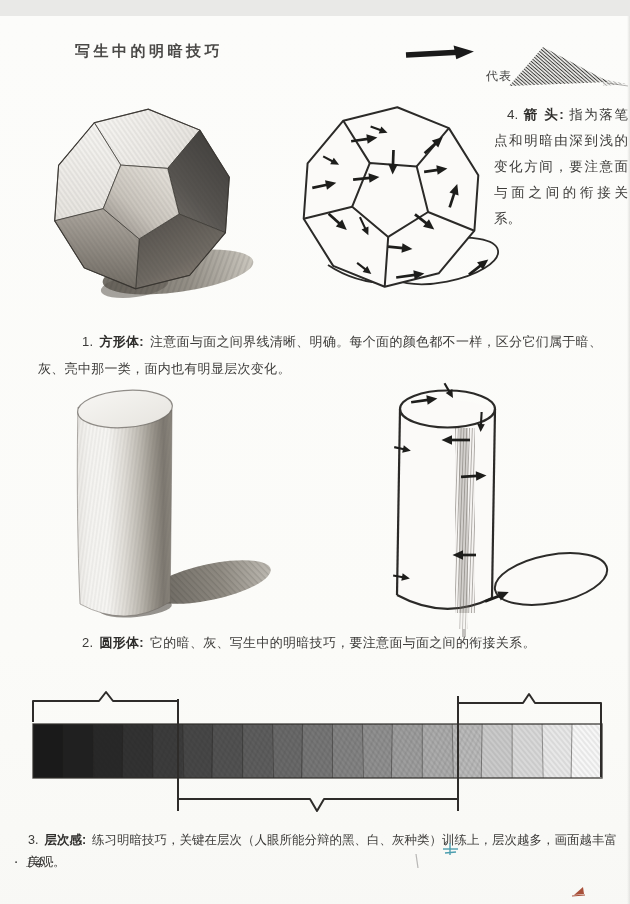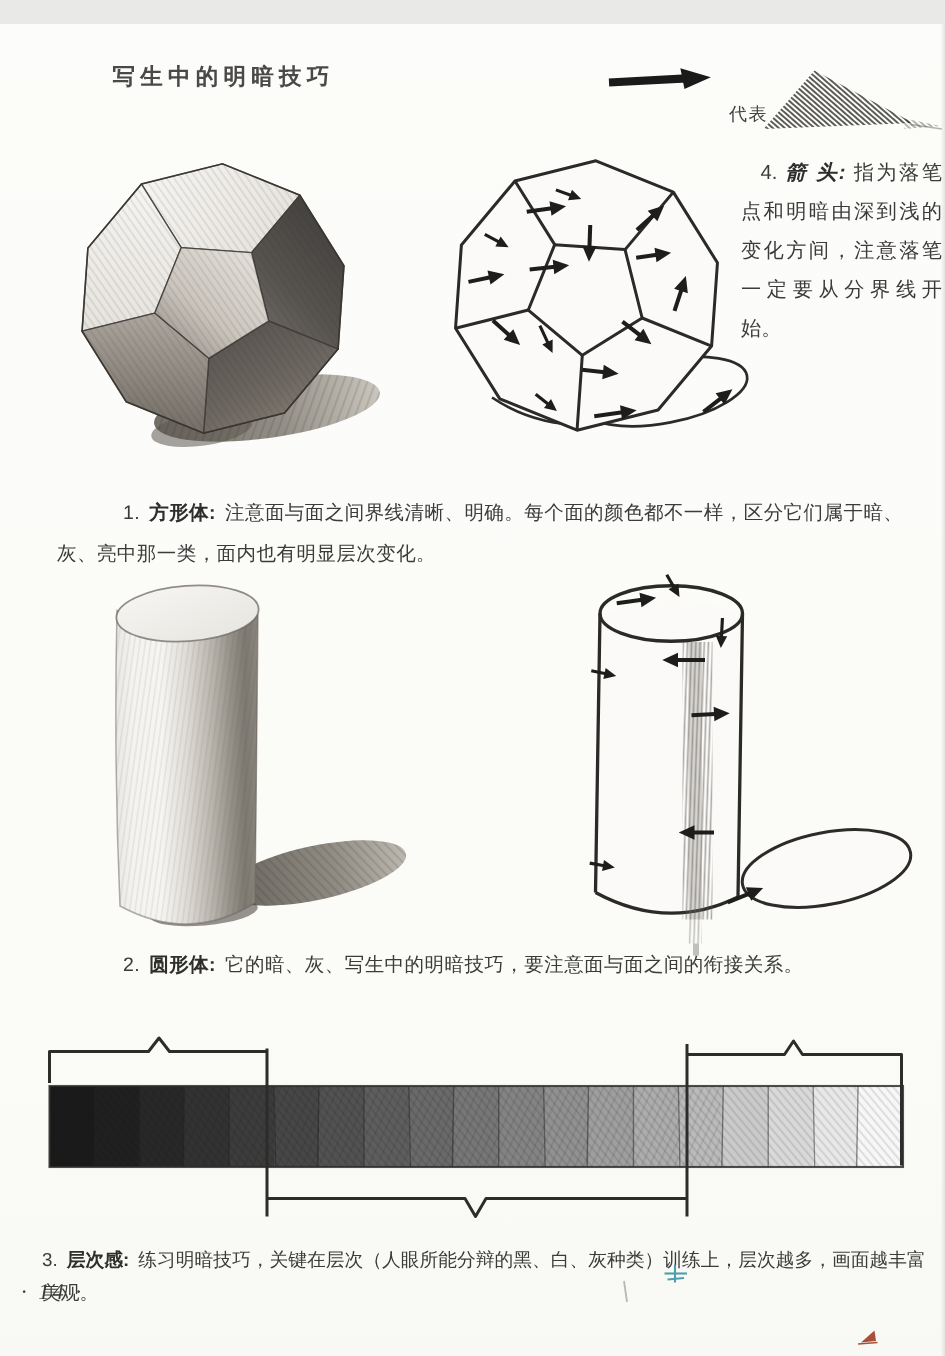--- a/index.html
+++ b/index.html
@@ -7,21 +7,21 @@
     background:linear-gradient(180deg,#fcfcfa 0%,#fbfbf8 70%,#f8f8f5 100%);
     overflow:hidden;font-family:"Liberation Sans",sans-serif;color:#3c3b39;}
   .abs{position:absolute;}
   .fig{position:absolute;}
   .fig svg{display:block;}
   .title{font-size:15px;letter-spacing:3.5px;font-weight:600;color:#4a4947;}
   .para{font-size:13px;line-height:27px;letter-spacing:.3px;margin:0;}
   .para .idx{margin-right:6px;}
   .para b{margin-right:6px;font-weight:700;color:#2f2e2c;}
   .note-right{font-size:13.5px;line-height:26px;text-align:justify;text-indent:13px;margin:0;}
-  .note-right b{font-weight:700;color:#2f2e2c;font-style:italic;}
+  .note-right b{font-weight:700;color:#2f2e2c;}
   .p3{font-size:12.5px;line-height:22px;letter-spacing:0;}
   .legend-label{font-size:12px;letter-spacing:1px;color:#454443;}
   .pagenum{font-family:Liberation Serif, serif;font-style:italic;font-size:15px;color:#3a3a38;letter-spacing:2px;}
   .bottom-edge{position:absolute;left:0;right:0;bottom:0;height:7px;
     background:linear-gradient(180deg,#eederia 0%,#dcdcd9 30%,#c9c9c6 100%);}
   .right-edge{position:absolute;top:0;bottom:0;right:0;width:3px;background:linear-gradient(270deg,#e3e3e0,rgba(255,255,255,0));}
 </style>
 </head>
 <body>
 
@@ -49,21 +49,21 @@
       </defs>
       <polygon points="6,44 40,5 106,40" fill="url(#sw-h)"></polygon>
       <polygon points="100,37 124,42 100,44" fill="url(#sw-h)" opacity="0.45"></polygon>
       <line x1="104" y1="41" x2="125" y2="44" stroke="rgba(70,68,64,0.4)" stroke-width="1"></line>
     </svg>
   </div>
 
   <p class="abs note-right" style="left:494px;top:86px;width:134px;">
     <span>4.</span>
     <b>箭 头:</b>
-    <span>指为落笔点和明暗由深到浅的变化方间，注意落笔一定要从分界线开始。</span>
+    <span>指为落笔点和明暗由深到浅的变化方间，要注意面与面之间的衔接关系。</span>
   </p>
 
   <div class="fig" style="left:30px;top:88px;">
     <svg width="225" height="210" viewBox="0 0 225 210">
       <defs>
         <linearGradient id="ds-gc" x1="0.8" y1="0.1" x2="0.1" y2="0.95">
           <stop offset="0" stop-color="#e2ded7"></stop>
             <stop offset="0.55" stop-color="#c9c4bc"></stop>
             <stop offset="1" stop-color="#97918a"></stop>
         </linearGradient>

